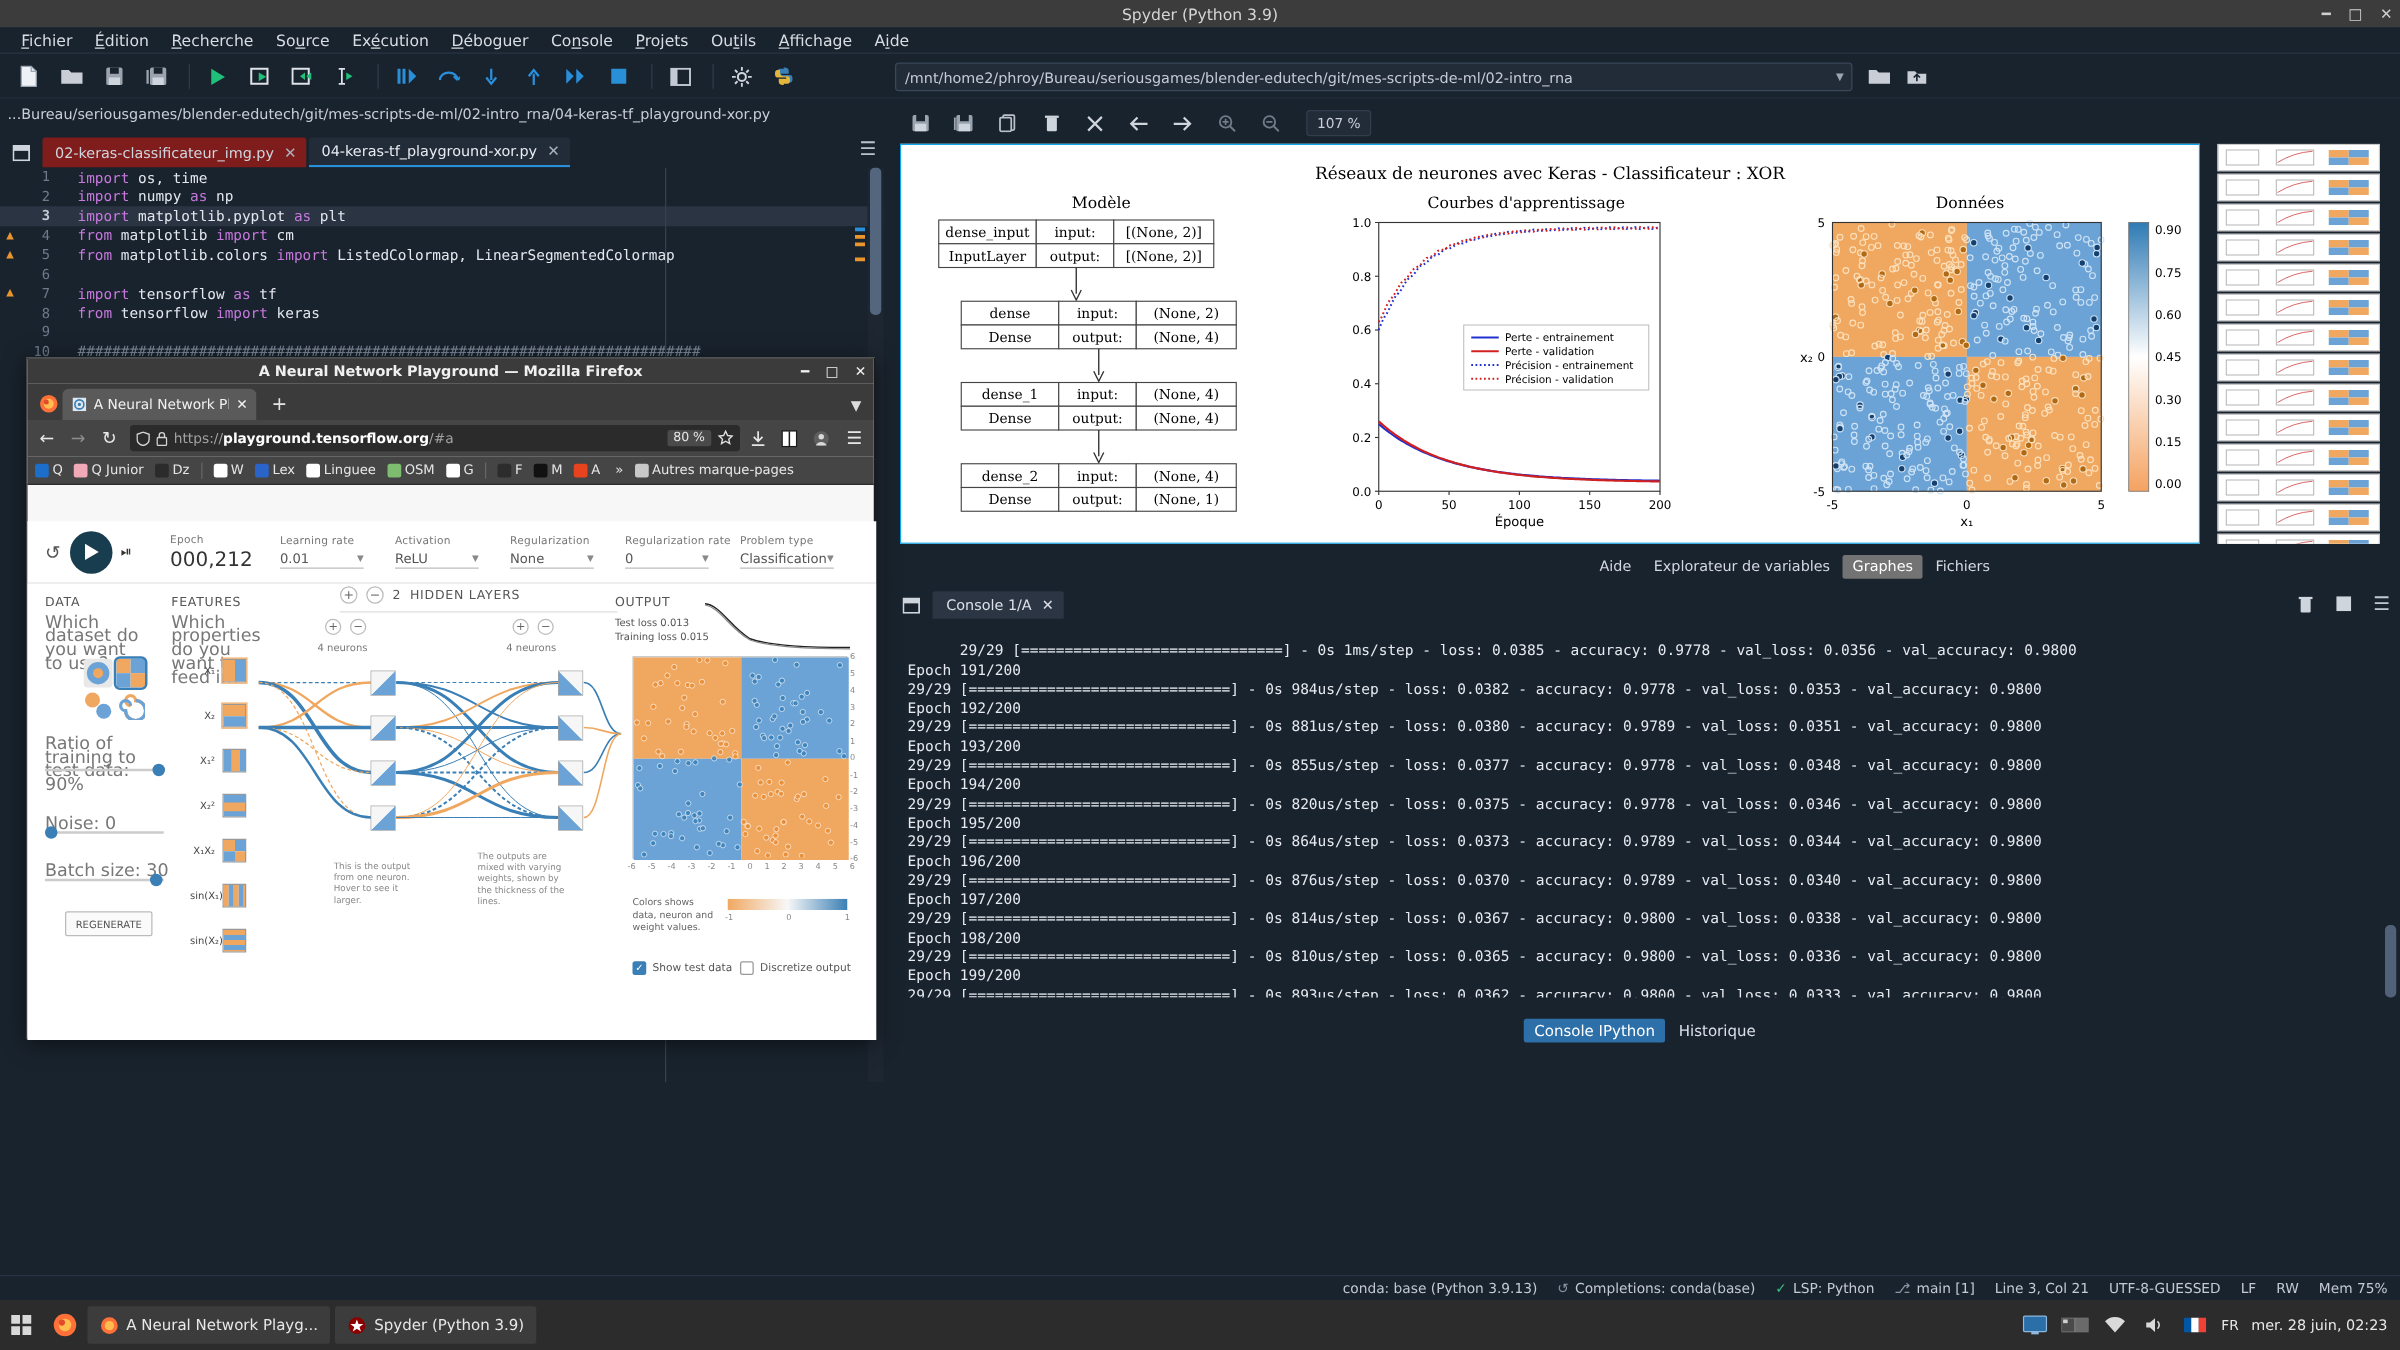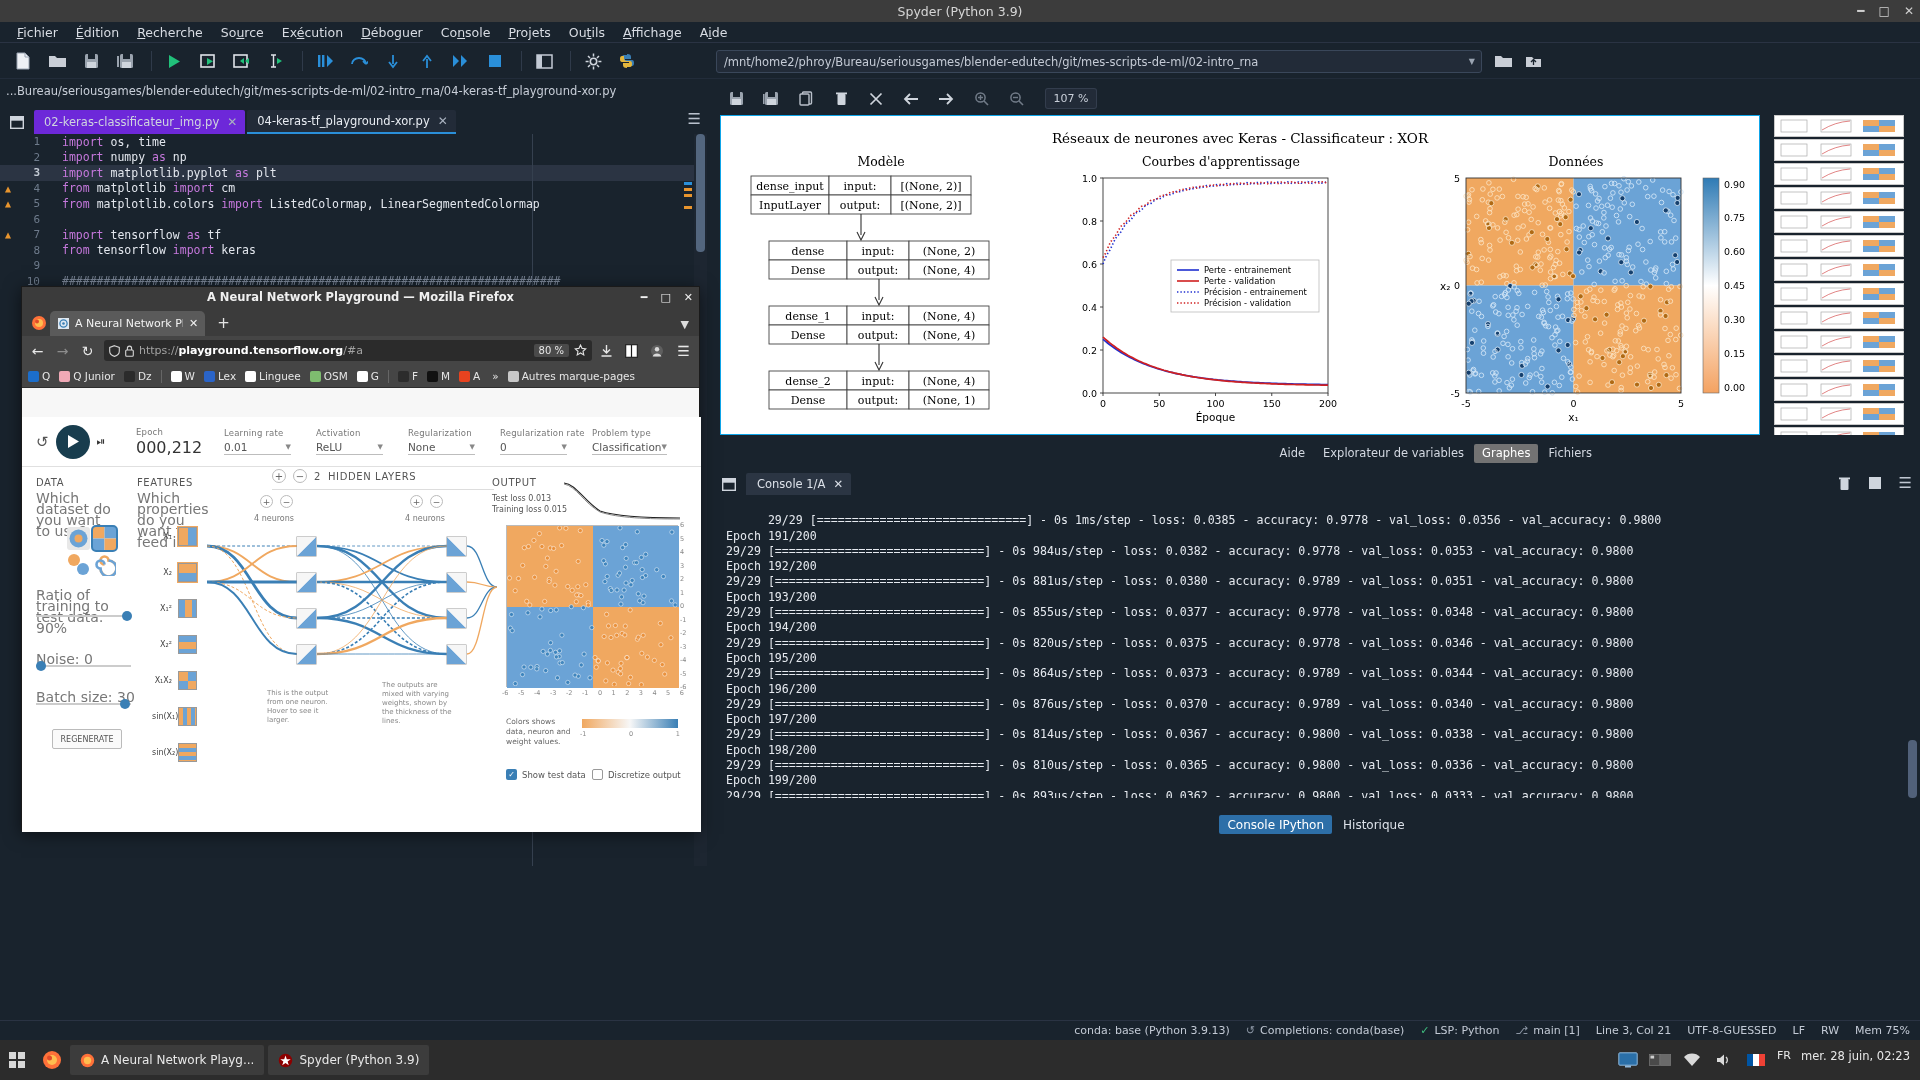--- a/index.html
+++ b/index.html
@@ -50,21 +50,21 @@
   #spyder-filepath {
     position:absolute; left:0; top:82px; width:712px; height:18px;
     color:#c8ced8; font-size:11.5px; padding-left:6px; display:flex; align-items:center;
     background:#19232d;
   }
 
   
   #editor-pane { position:absolute; left:0; top:106px; width:707px; height:760px; background:#19232d; }
   #editor-tabbar { position:absolute; left:0; top:0; width:707px; height:28px; display:flex; align-items:flex-end; }
   .etab {
-    height:24px; background:#6d28d9; color:#cfd5de; font-size:11.5px;
+    height:24px; background:#7f1d1d; color:#cfd5de; font-size:11.5px;
     display:flex; align-items:center; padding:0 8px 0 10px; margin-right:2px; gap:8px;
     border-radius:2px 2px 0 0;
   }
   .etab.active { background:#222b38; border-bottom:2px solid #2a8fd9; color:#e8ecf2;}
   .etab .x { font-size:12px; color:#aab3c0; }
   #editor-pane-icon { width:34px; height:24px; display:flex;align-items:center;justify-content:center;}
   #editor-burger { position:absolute; right:6px; top:4px; color:#b9c1cd; font-size:15px;}
 
   #code-area {
     position:absolute; left:0; top:28px; width:707px; height:732px;
@@ -171,21 +171,21 @@
   .sectsub { font-size:14px; color:#777; line-height:11px; margin-top:5px;}
 
   #pg-output-canvas { position:absolute; left:484px; top:58px; width:172px; height:162px; border:1px solid #bbb;}
   .quad { position:absolute; width:86px; height:81px;}
 
   
   #taskbar { position:absolute; left:0; bottom:0; width:1920px; height:40px; background:#2c2c2c;
              display:flex; align-items:center; color:#e8e8e8; font-size:12px; }
   .tbitem { display:flex; align-items:center; gap:6px; padding:0 8px; height:32px; }
   .tbapp { background:#3c3c3c; border-radius:2px; height:30px; display:flex; align-items:center; gap:6px; padding:0 10px; margin-right:4px;}
-  #tray { margin-left:auto; display:flex; align-items:flex-start; gap:10px; padding-right:10px;}
+  #tray { margin-left:auto; display:flex; align-items:center; gap:10px; padding-right:10px;}
   .trayicon { width:22px; height:22px; display:flex; align-items:center; justify-content:center; }
   #clock { font-size:11.5px; }
 
   svg { display:block; }
 </style>
 </head>
 <body>
 
 <div id="spyder-window">
 

